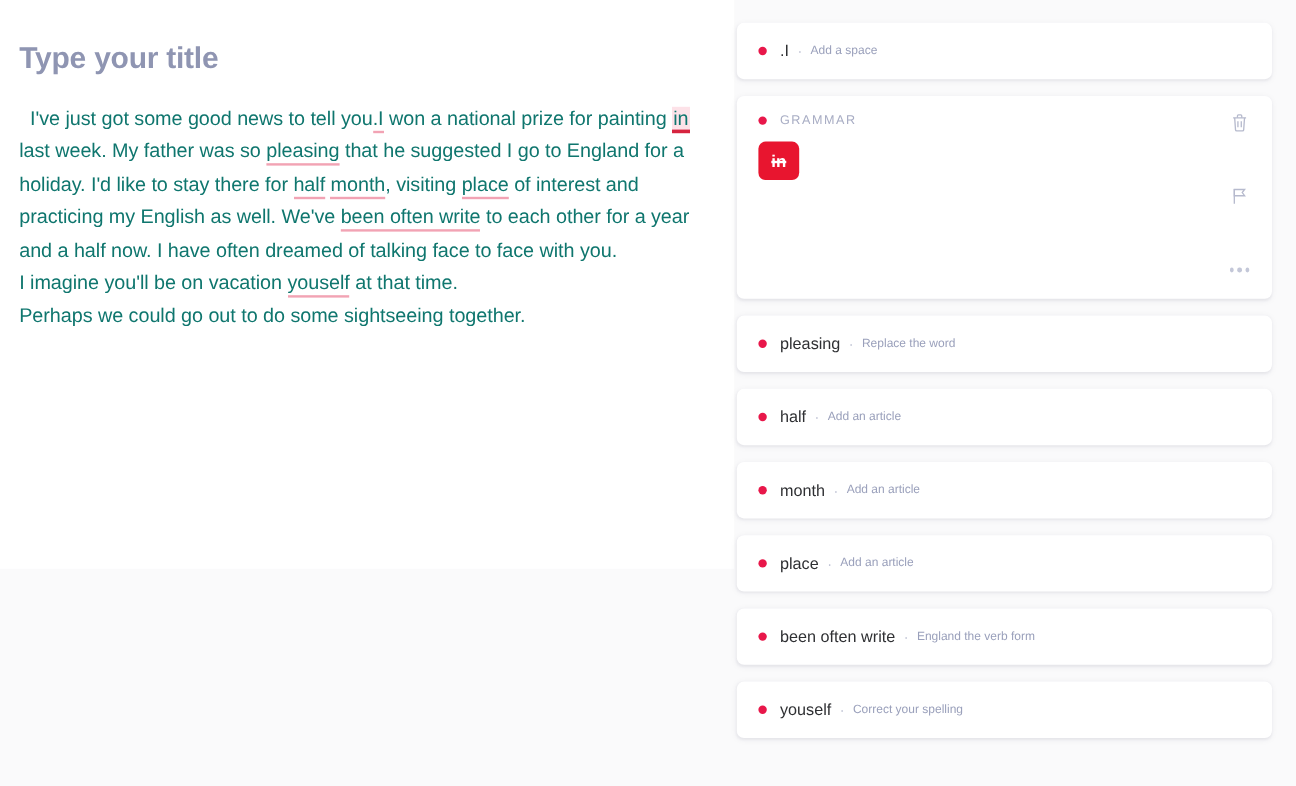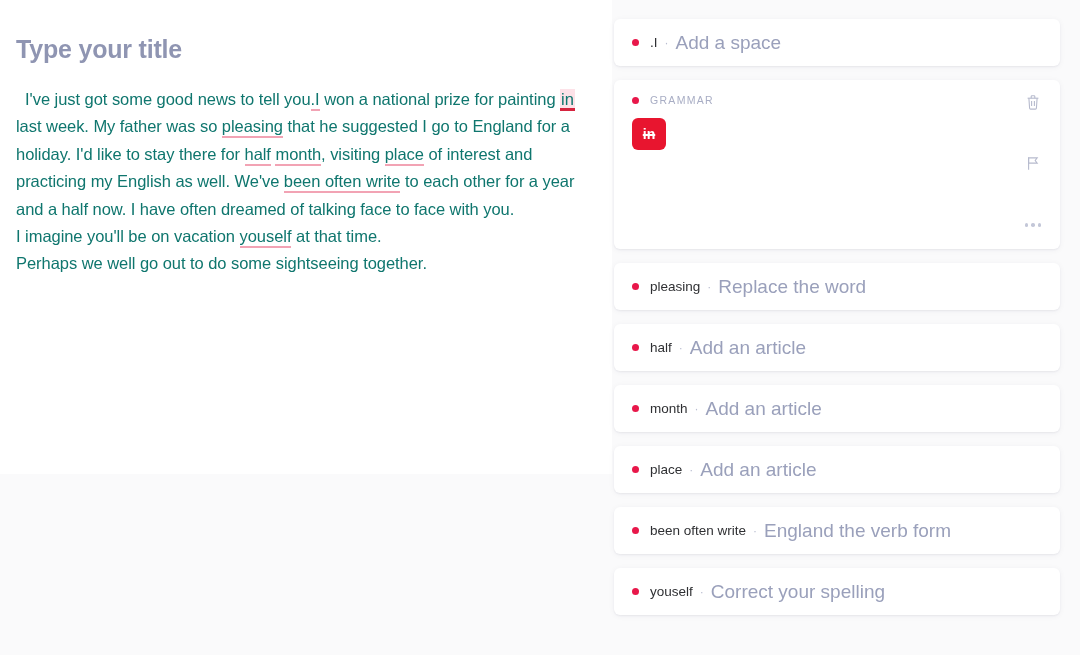--- a/index.html
+++ b/index.html
@@ -101,21 +101,21 @@
     white-space: nowrap;
   }
 
   .dot-sep {
     color: #b9bdd0;
     font-size: 12px;
     margin: 0 7px;
   }
 
   .sugg-action {
-    font-size: 19px;
+    font-size: 10px;
     color: #9aa0bb;
     white-space: nowrap;
   }
 
   
   .card.expanded {
     padding: 14px 18px 18px 18px;
     min-height: 169px;
   }
 
@@ -196,21 +196,21 @@
     display: block;
   }
 </style>
 </head>
 <body>
 
 <div id="editor-pane">
   <h1 id="doc-title">Type your title</h1>
   <div id="doc-body"><span>  I've just got some good news to tell you</span><span class="sugg">.I</span><span> won a national prize for painting </span><span class="sugg active">in</span><span> last week. My father was so </span><span class="sugg">pleasing</span><span> that he suggested I go to England for a holiday. I'd like to stay there for </span><span class="sugg">half</span><span> </span><span class="sugg">month</span><span>, visiting </span><span class="sugg">place</span><span> of interest and practicing my English as well. We've </span><span class="sugg">been often write</span><span> to each other for a year and a half now. I have often dreamed of talking face to face with you.
 I imagine you'll be on vacation </span><span class="sugg">youself</span><span> at that time.
-Perhaps we well go out to do some sightseeing together.</span></div>
+Perhaps we could go out to do some sightseeing together.</span></div>
 </div>
 
 <div id="sidebar">
     <div class="card collapsed">
       <span class="bullet"></span>
       <span class="sugg-word">.I</span>
       <span class="dot-sep">·</span>
       <span class="sugg-action">Add a space</span>
     </div>
     <div class="card expanded"><div class="card-head">

